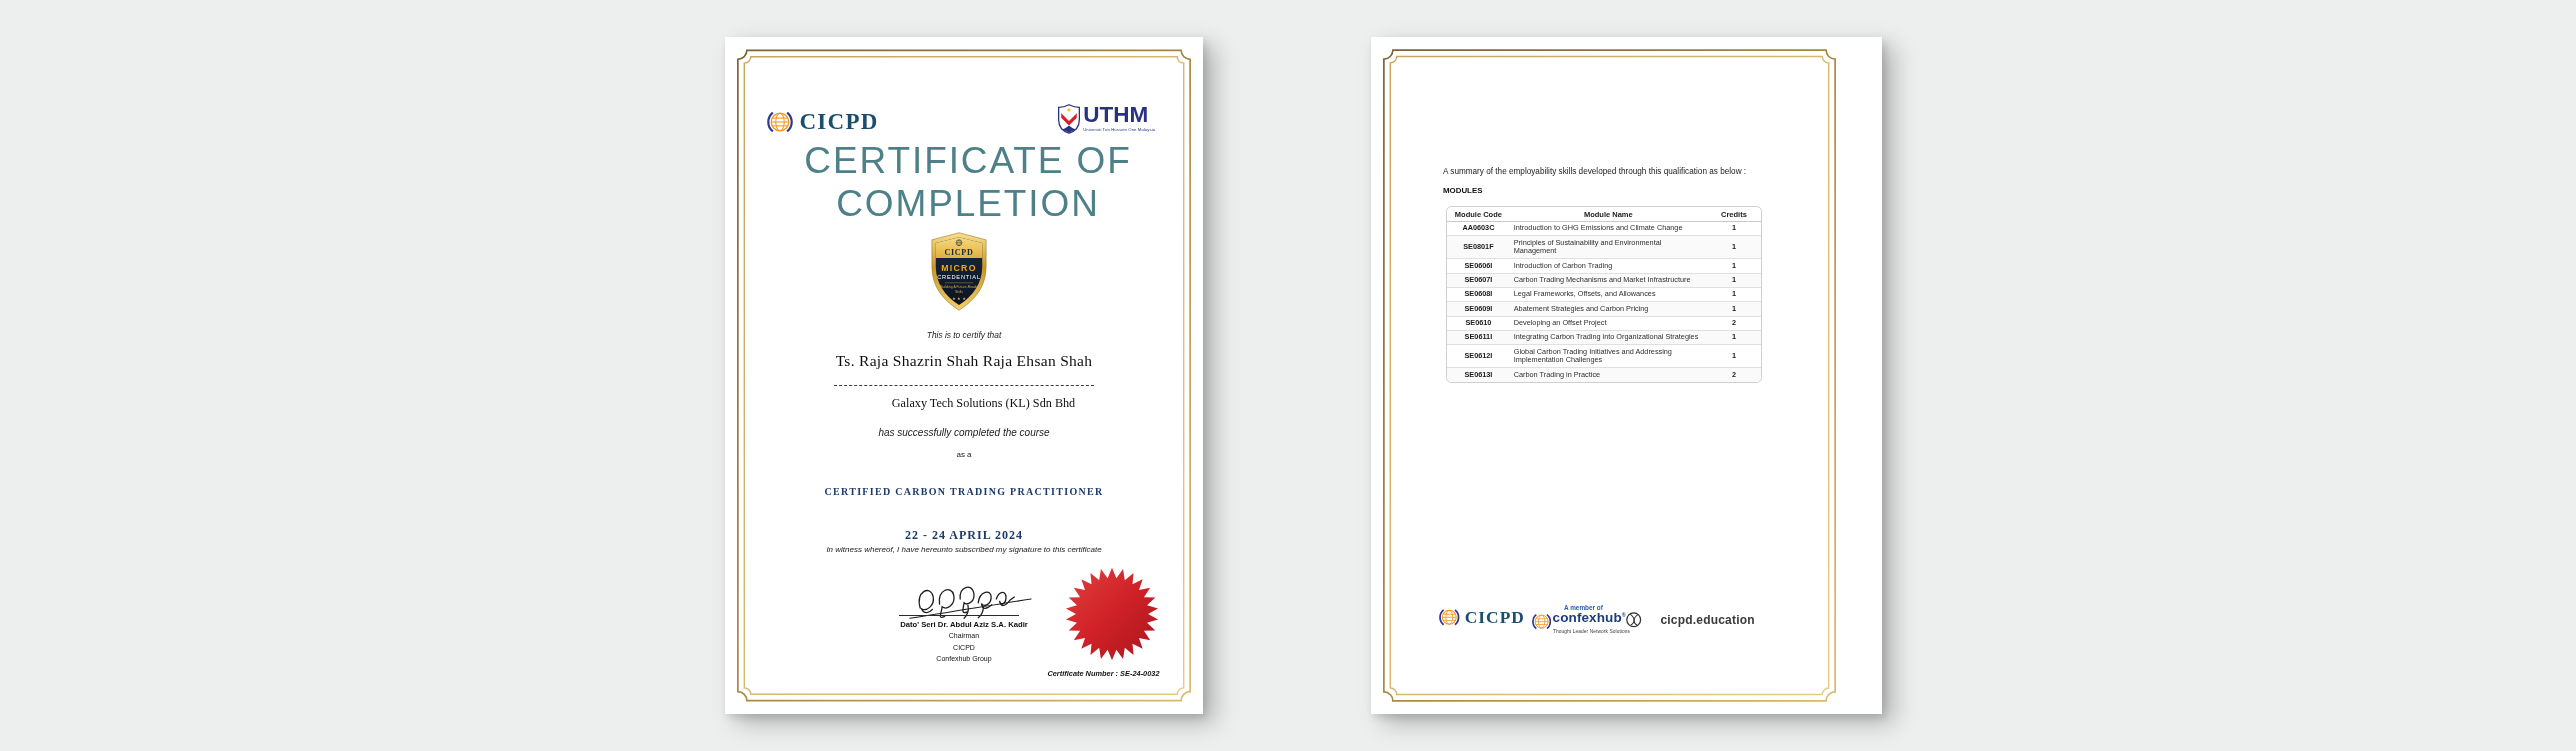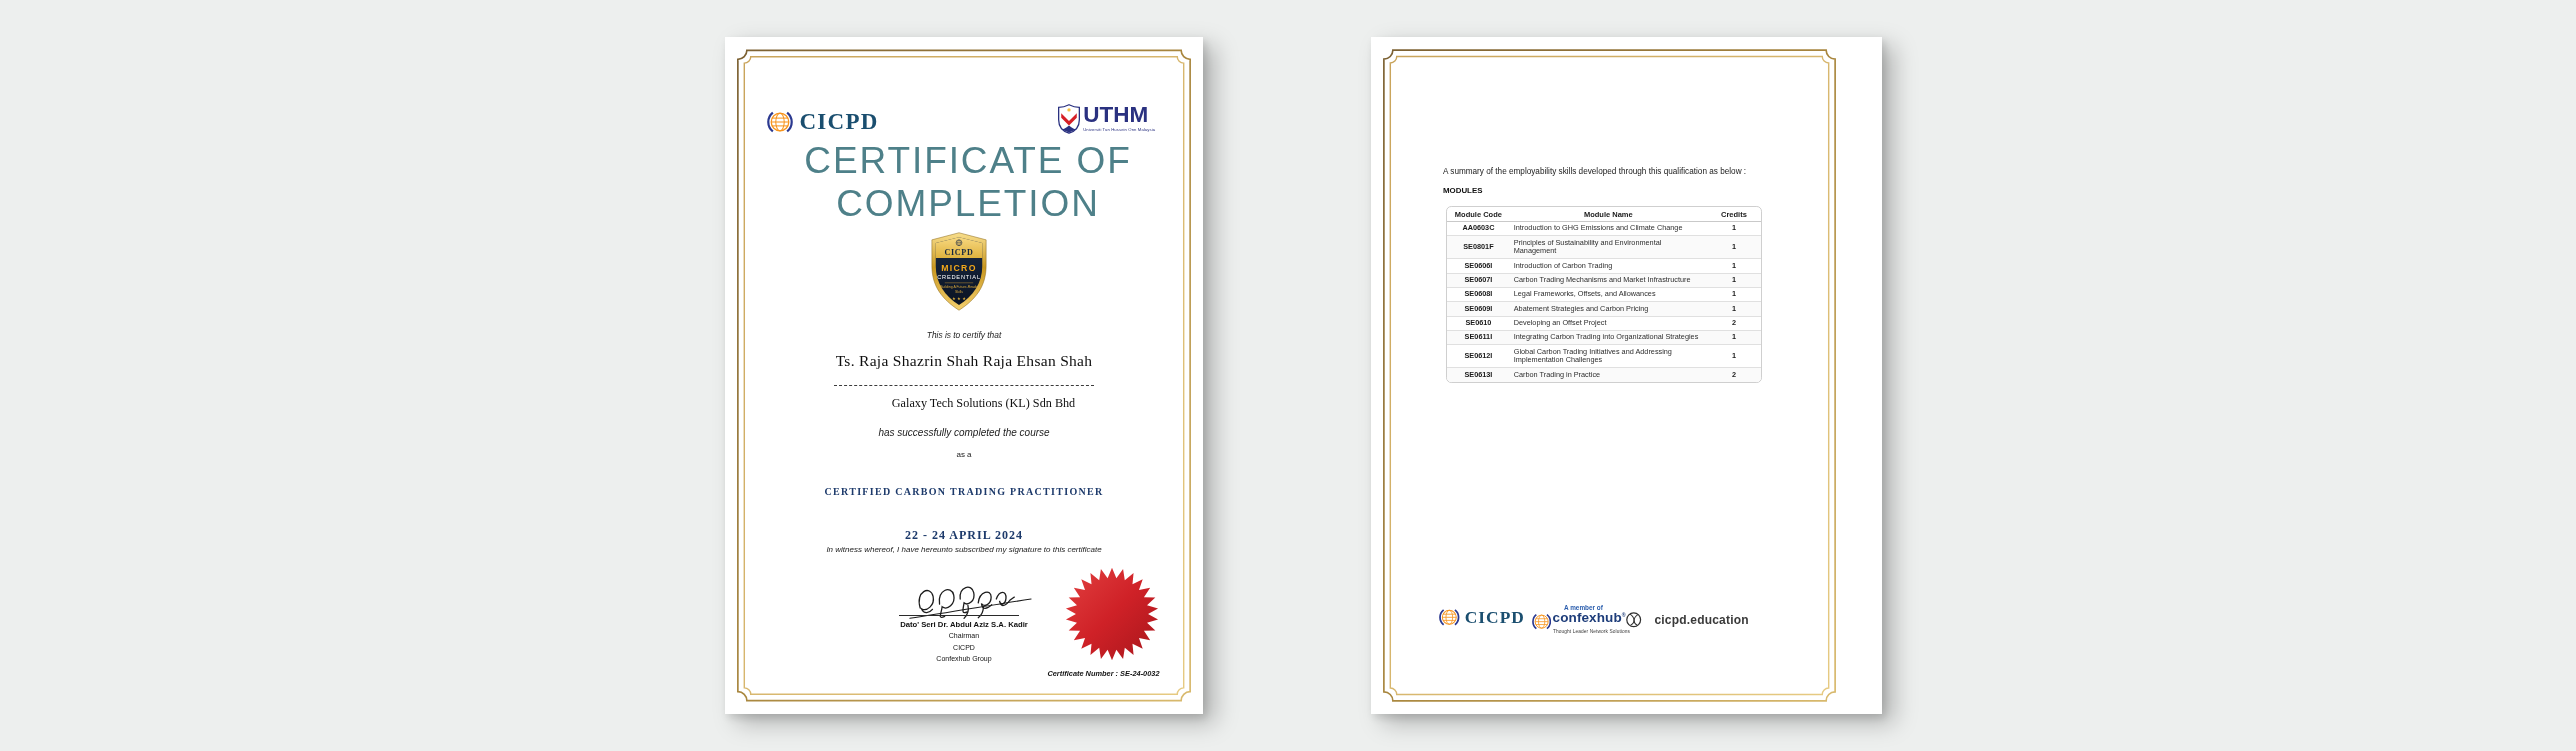--- a/index.html
+++ b/index.html
@@ -54,21 +54,21 @@
   td.c-name{width:207px;}
   td.c-cred{font-weight:bold;text-align:center;width:49px;color:#1a1a1a;}
   .rp-footer-cicpd{left:68px;top:570px;display:flex;align-items:center;gap:5.2px;}
   .rp-footer-cicpd .cicpd-word{font-size:17.4px;letter-spacing:1px;}
   .rp-confex{left:161px;top:567px;width:109px;height:33px;}
   .cx-member{position:absolute;left:32px;top:0;font-size:6.4px;font-weight:bold;color:#2a5dad;}
   .cx-globe{position:absolute;left:0;top:8.4px;}
   .cx-word{position:absolute;left:20.6px;top:6.4px;font-size:13.5px;font-weight:bold;color:#1e3d7a;letter-spacing:0.1px;}
   .cx-reg{font-size:5.2px;vertical-align:super;}
   .cx-sub{position:absolute;left:21px;top:24.5px;font-size:4.8px;color:#3a3a3a;letter-spacing:0.1px;white-space:nowrap;}
-  .rp-edu{left:254px;top:574px;display:flex;align-items:center;gap:12px;}
+  .rp-edu{left:254px;top:574px;display:flex;align-items:center;gap:18px;}
   .edu-word{font-size:12px;font-weight:bold;color:#3a3a3a;letter-spacing:0.2px;}
 </style>
 </head>
 <body>
 
 <div class="canvas">
 
   <section class="page page-left">
     <svg class="frame" width="478" height="677" viewBox="0 0 743 1051">
       <defs>

